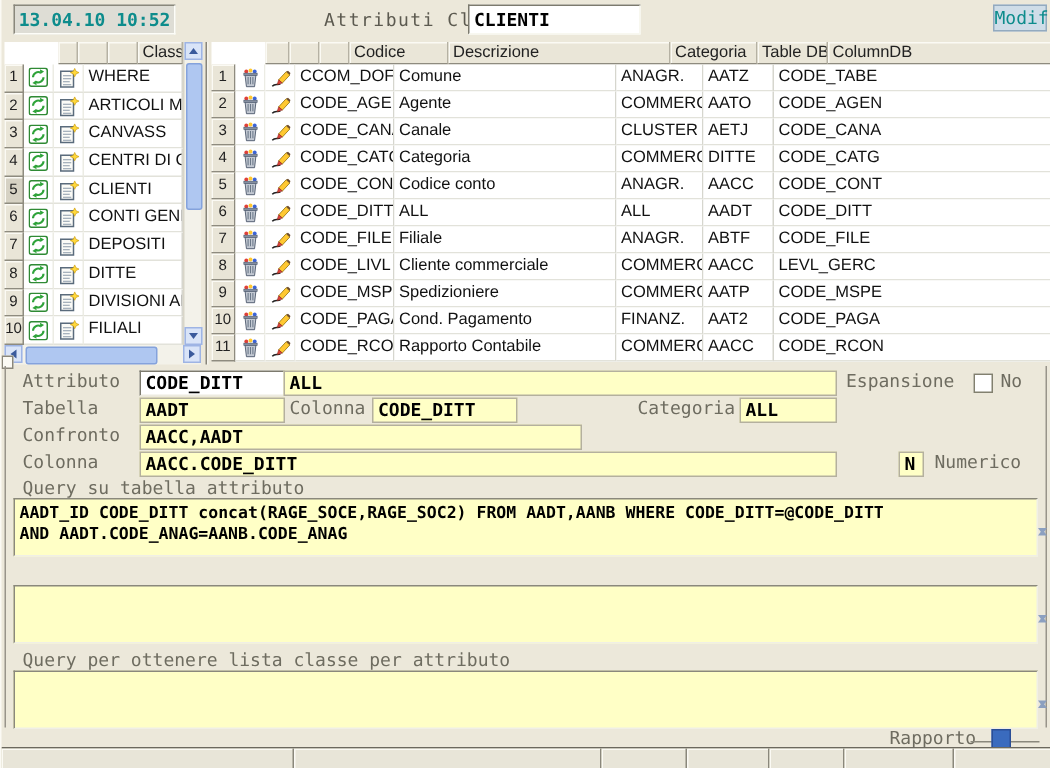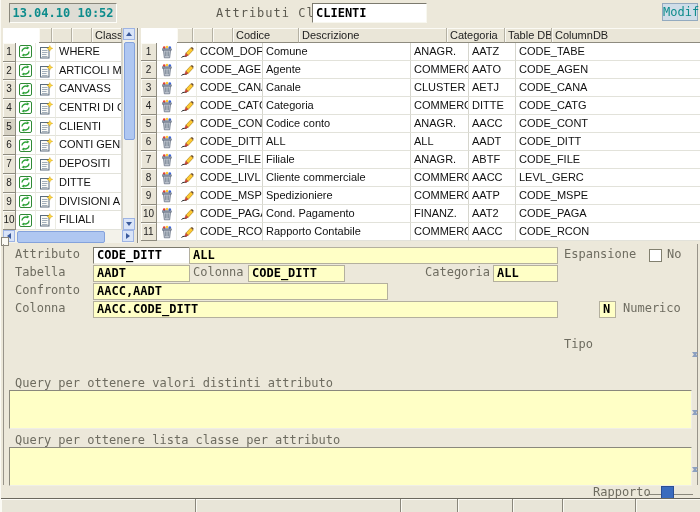--- a/index.html
+++ b/index.html
@@ -653,24 +653,26 @@
 
     <div class="flabel" style="left:14px;top:39px;text-align:right;">Confronto</div>
     <div class="ffield" style="left:92px;top:39px;width:290px;">AACC,AADT</div>
 
     <div class="flabel" style="left:14px;top:57px;">Colonna</div>
     <div class="ffield" style="left:92px;top:57px;width:460px;">AACC.CODE_DITT</div>
     <div class="flabel" style="left:563px;top:57px;margin-top:36px;">Tipo</div>
     <div class="ffield" style="left:598px;top:57px;width:12px;">N</div>
     <div class="flabel" style="left:622px;top:57px;">Numerico</div>
 
+    <div class="flabel" style="left:14px;top:74px;">Query su tabella attributo</div>
+    <div class="qbox" style="top:88px;">AADT_ID CODE_DITT concat(RAGE_SOCE,RAGE_SOC2) FROM AADT,AANB WHERE CODE_DITT=@CODE_DITT
+AND AADT.CODE_ANAG=AANB.CODE_ANAG</div>
     <span class="qa-up" style="top:92px;"><span class="tri-up"></span></span>
     <span class="qa-dn" style="top:112px;"><span class="tri-dn"></span></span>
 
-    <div class="flabel" style="left:14px;top:132px;">Query per ottenere valori distinti attributo</div>
     <div class="qbox" style="top:146px;"></div>
     <span class="qa-up" style="top:150px;"><span class="tri-up"></span></span>
     <span class="qa-dn" style="top:170px;"><span class="tri-dn"></span></span>
 
     <div class="flabel" style="left:14px;top:189px;">Query per ottenere lista classe per attributo</div>
     <div class="qbox" style="top:203px;"></div>
     <span class="qa-up" style="top:207px;"><span class="tri-up"></span></span>
     <span class="qa-dn" style="top:227px;"><span class="tri-dn"></span></span>
 
     <div class="flabel" style="left:592px;top:241px;">Rapporto</div>

